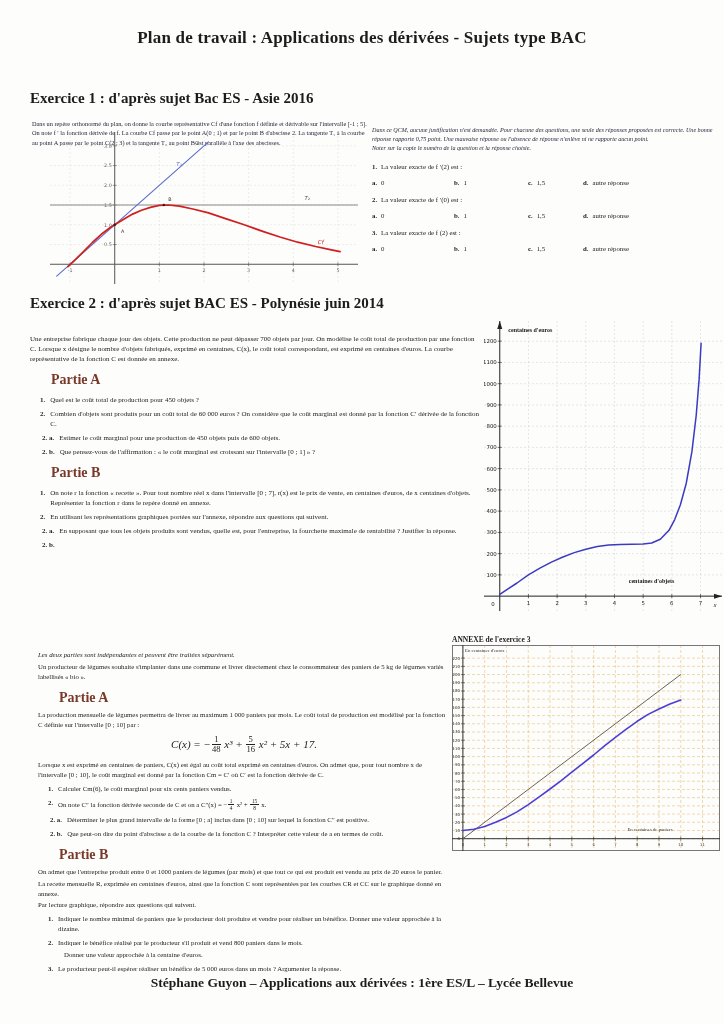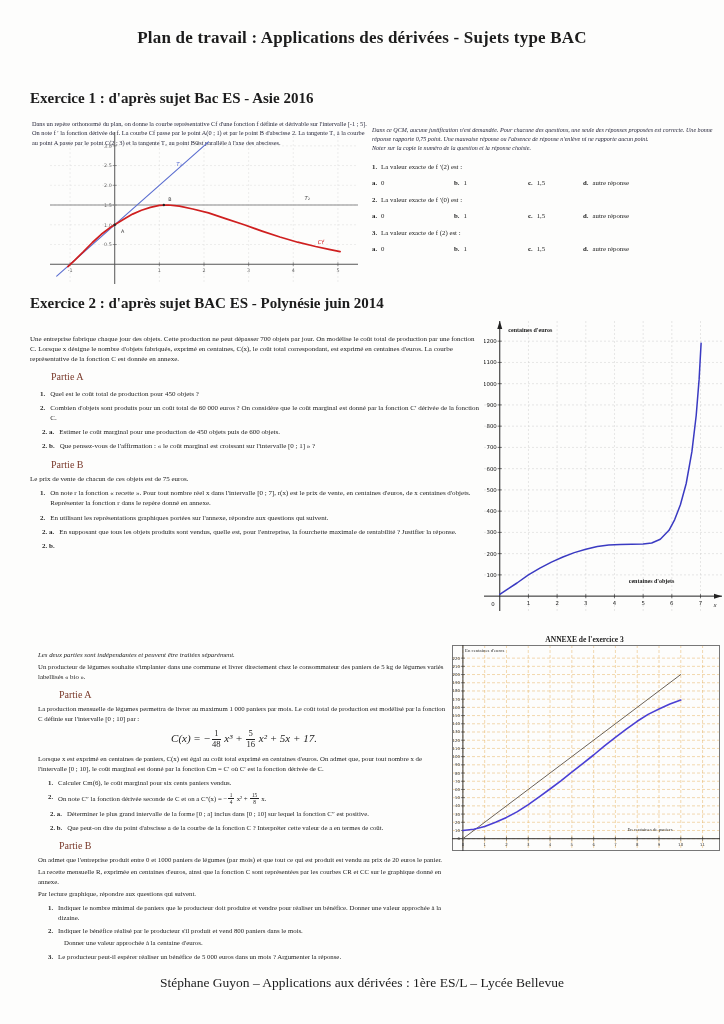--- a/index.html
+++ b/index.html
@@ -9,46 +9,46 @@
         font-size:17px;font-weight:bold;letter-spacing:.2px;}
   .ex-heading{position:absolute;font-size:15px;font-weight:bold;}
   #ex1-heading{top:90px;left:30px;}
   #ex2-heading{top:295px;left:30px;}
   #ex3-heading{top:622px;left:30px;}
   .ex1-intro{position:absolute;top:119px;left:32px;width:338px;font-size:6.3px;line-height:1.5;color:#26263a;}
   .graph{position:absolute;}
   #ex1-graph{top:132px;left:50px;}
   #ex2-graph{top:321px;left:484px;}
   #ex3-graph-wrap{position:absolute;top:635px;left:452px;width:272px;}
-  .annexe-title{text-align:center;font-weight:bold;font-size:7.5px;margin:0 7px 1px 0;}
+  .annexe-title{font-weight:bold;font-size:7.5px;margin:0 7px 1px 0;}
   .qcm{position:absolute;top:126px;left:372px;width:350px;}
   .qcm-intro{font-style:italic;font-size:6.1px;line-height:1.5;color:#26263a;}
   .qcm-note{font-style:italic;font-size:6.1px;line-height:1.5;color:#26263a;}
   .q-text{font-size:6.8px;margin-top:10px;}
   .q-text .qn{font-weight:bold;margin-right:4px;}
   .q-opts{display:flex;font-size:6.8px;margin-top:9px;}
   .q-opts .ol{font-weight:bold;margin-right:4px;}
   .opt{display:flex;}
   .opt.o1{width:82px;}.opt.o2{width:74px;}.opt.o3{width:55px;}
   .col{position:absolute;line-height:1.45;}
   #ex2-col{top:332px;left:30px;width:452px;font-size:7px;}
   #ex3-col{top:648px;left:38px;width:412px;font-size:6.8px;}
-  .partie{font-size:10px;font-weight:normal;color:#79392a;margin:6px 0 2px 0;padding-left:21px;}
+  .partie{font-size:14px;font-weight:bold;color:#79392a;margin:6px 0 2px 0;padding-left:21px;}
   .it{font-style:italic;}
   .para{margin:2px 0;}
   .qrow{margin:4px 0 0 10px;display:flex;}
   .qrow .qn{font-weight:bold;margin-right:5px;white-space:nowrap;}
   .qrow.sub{margin-left:12px;}
   .cont-line{margin:2px 0 0 26px;}
   .formula{text-align:center;font-size:11px;font-style:italic;margin:5px 0;}
   .frac{display:inline-block;vertical-align:-0.55em;text-align:center;font-size:0.78em;
         line-height:1.15;font-style:normal;margin:0 1px;}
   .frac .fn{display:block;border-bottom:0.7px solid #222;padding:0 1.5px;}
   .frac .fd{display:block;}
-  .footer{position:absolute;top:975px;left:0;width:100%;text-align:center;font-size:13.5px;}
+  .footer{position:absolute;top:975px;left:0;width:100%;text-align:center;font-size:13.5px;font-weight:bold;}
 </style>
 </head>
 <body>
 
 <div class="page">
 
   <div class="page-title">Plan de travail :  Applications des dérivées - Sujets type BAC</div>
 
   <div class="ex-heading" id="ex1-heading">Exercice 1 : d'après sujet Bac ES -  Asie 2016</div>
   <div class="ex1-intro">Dans un repère orthonormé du plan, on donne la courbe représentative Cf d'une fonction f définie et dérivable sur l'intervalle [-1 ; 5]. On note f ′ la fonction dérivée de f. La courbe Cf passe par le point A(0 ; 1) et par le point B d'abscisse 2. La tangente T₁ à la courbe au point A passe par le point C(2 ; 3) et la tangente T₂ au point B est parallèle à l'axe des abscisses.</div>
@@ -191,21 +191,20 @@
       </div>
     <div class="qrow sub">
         <span class="qn">2. a.</span>
         <span>Estimer le coût marginal pour une production de 450 objets puis de 600 objets.</span>
       </div>
     <div class="qrow sub">
         <span class="qn">2. b.</span>
         <span>Que pensez-vous de l'affirmation : « le coût marginal est croissant sur l'intervalle [0 ; 1] » ?</span>
       </div>
     <div class="partie">Partie B</div>
-    <div class="para">Le prix de vente de chacun de ces objets est de 75 euros.</div>
     <div class="qrow">
         <span class="qn">1.</span>
         <span>On note r la fonction « recette ». Pour tout nombre réel x dans l'intervalle [0 ; 7], r(x) est le prix de vente, en centaines d'euros, de x centaines d'objets. Représenter la fonction r dans le repère donné en annexe.</span>
       </div>
     <div class="qrow">
         <span class="qn">2.</span>
         <span>En utilisant les représentations graphiques portées sur l'annexe, répondre aux questions qui suivent.</span>
       </div>
     <div class="qrow sub">
         <span class="qn">2. a.</span>

